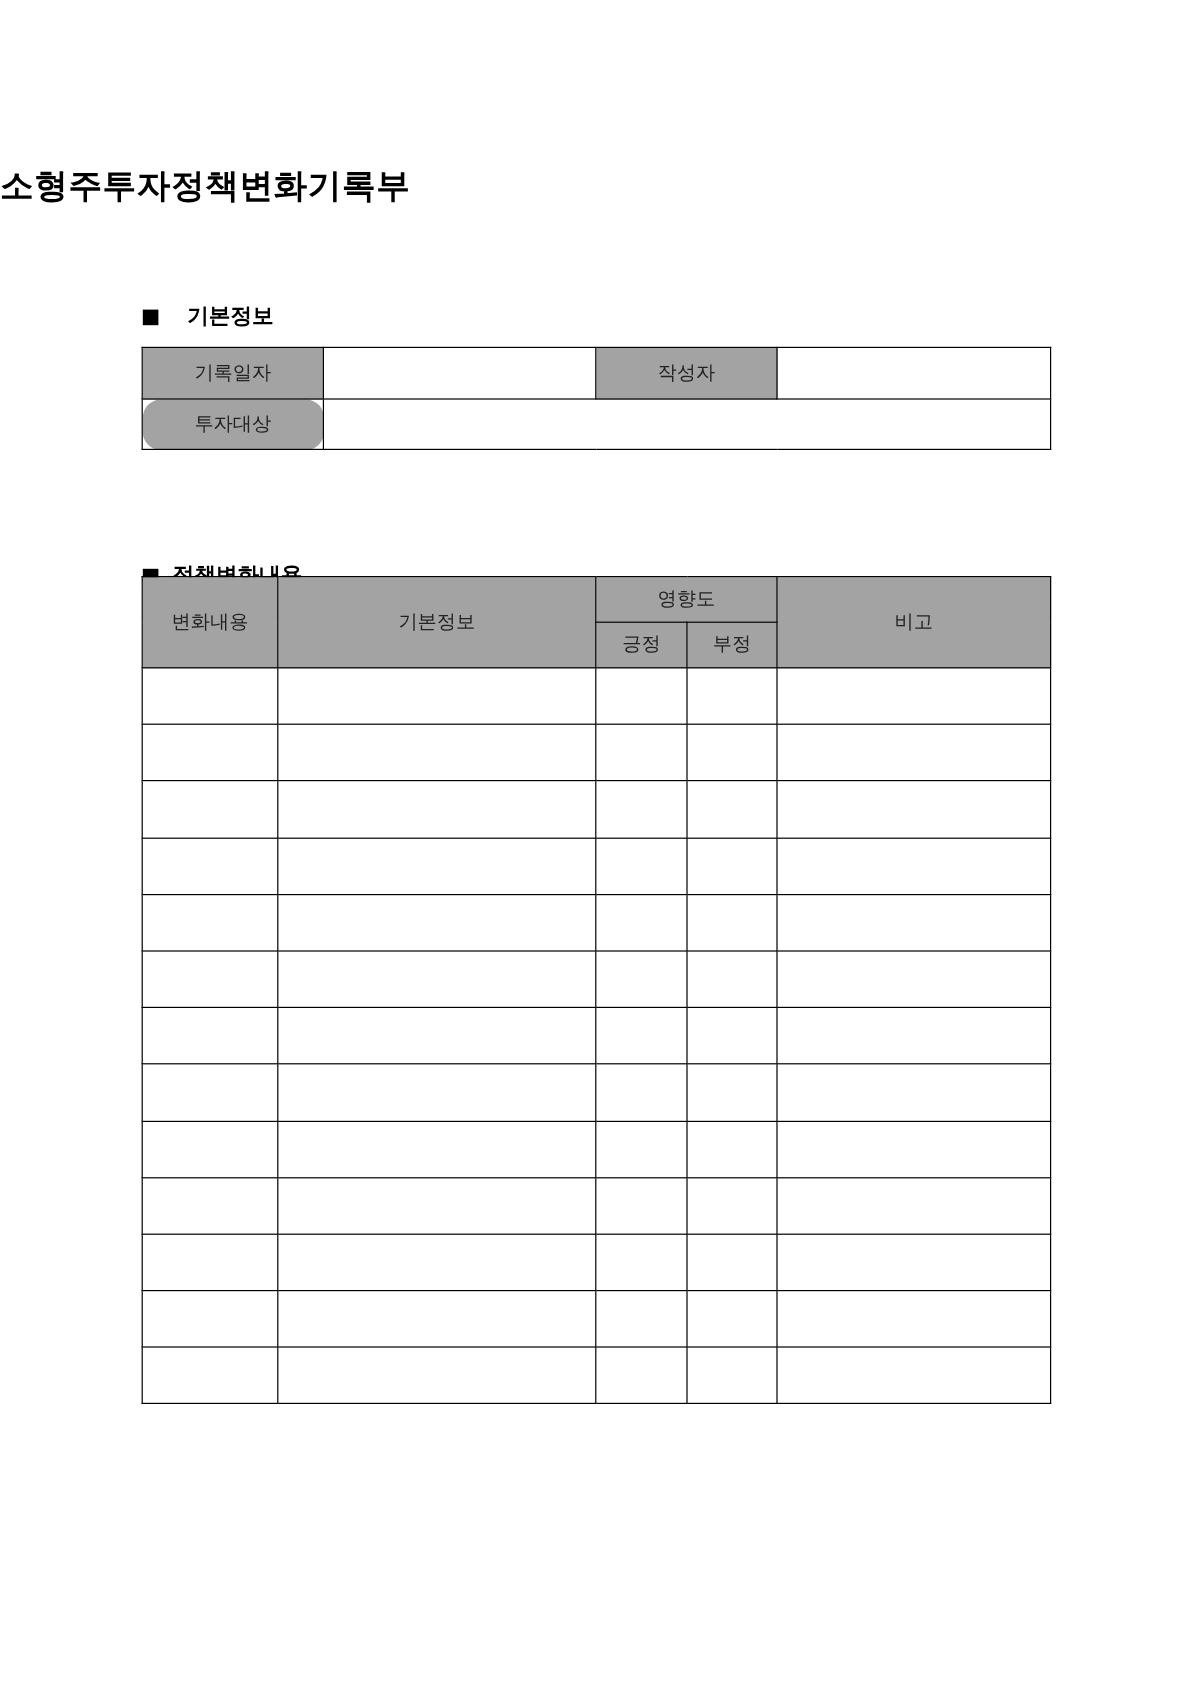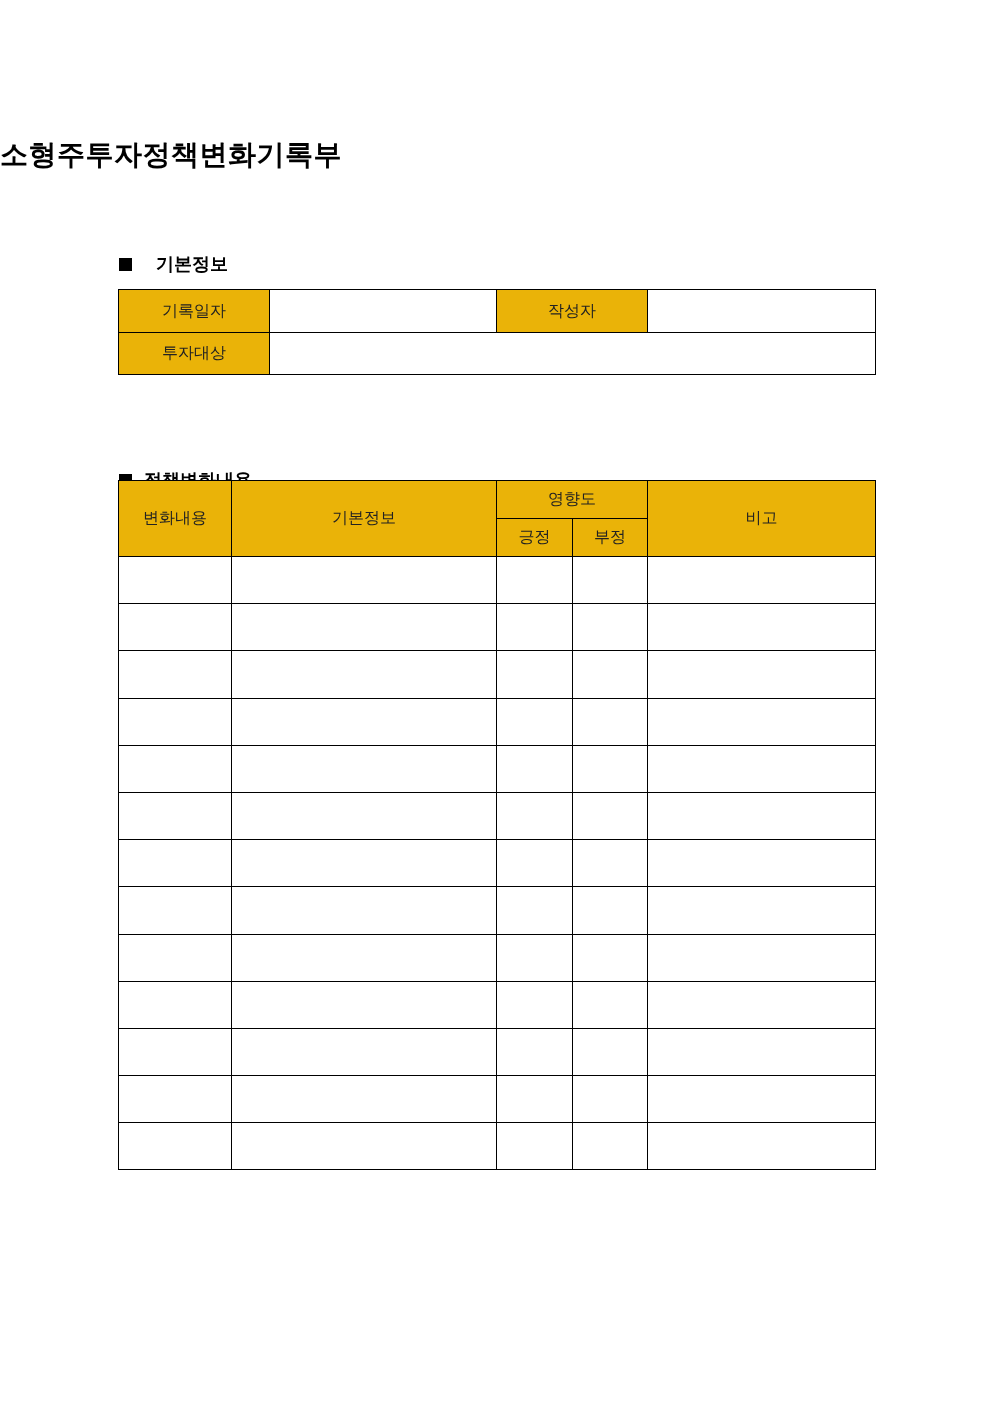--- a/index.html
+++ b/index.html
@@ -43,24 +43,24 @@
     }
     td, th {
       border: 1.3px solid #000;
       font-size: 16px;
       font-weight: normal;
       color: #222;
       text-align: center;
       vertical-align: middle;
       padding: 0;
     }
-    .hd { background: #eab308; }
+    .hd { background: #a3a3a3; }
     #info-table { top: 289px; }
     #info-table tr.r1 td { height: 43px; }
-    #info-table tr.r2 td { height: 42px; }
+    #info-table tr.r2 td { height: 42px; border-radius: 15px; }
     #policy-table { top: 480px; }
     #policy-table tr.h1 th { height: 38px; margin-left: 36px; }
     #policy-table tr.h2 th { height: 38px; margin-top: 44px; }
     #policy-table tr.data td { height: 47.2px; }
   </style>
 </head>
 <body>
 
 <div class="title">소형주투자정책변화기록부</div>
 

